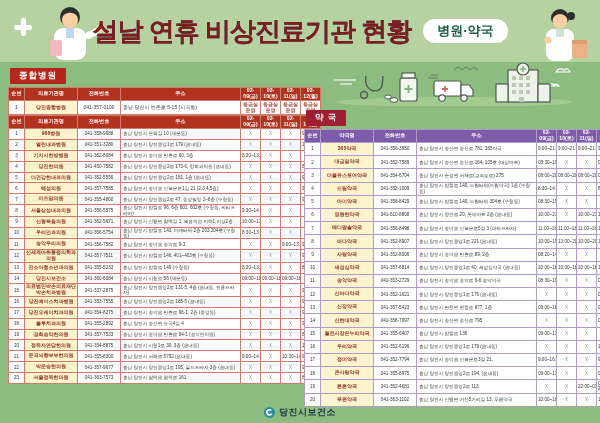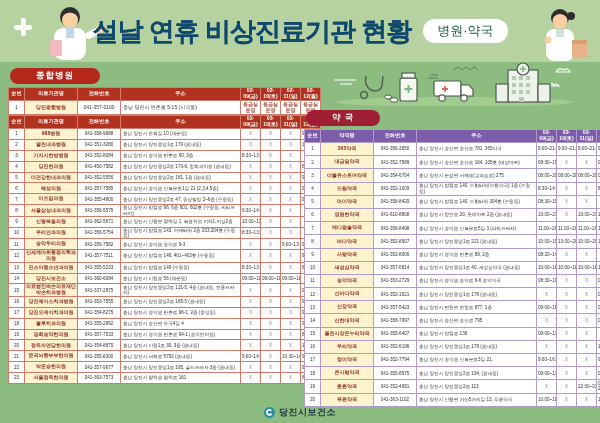--- a/index.html
+++ b/index.html
@@ -5,29 +5,29 @@
   html,body{margin:0;padding:0;}
   body{width:600px;height:423px;overflow:hidden;font-family:"Liberation Sans","DejaVu Sans",sans-serif;}
   .page{position:relative;width:600px;height:423px;background:#8dbc80;}
   
   .band{position:absolute;top:0;left:0;width:600px;height:62px;background:#b6d2a1;}
   .plus-deco{position:absolute;left:14px;top:18px;width:18px;height:18px;}
   .plus-deco:before,.plus-deco:after{content:"";position:absolute;background:#ffffff;border-radius:2px;}
   .plus-deco:before{left:7px;top:0;width:5px;height:18px;}
   .plus-deco:after{left:0;top:7px;width:18px;height:5px;}
   .title-wrap{position:absolute;left:0;top:0;width:600px;height:62px;display:flex;align-items:center;justify-content:center;gap:12px;}
-  .main-title{font-size:26px;font-weight:bold;color:#0c4a6e;letter-spacing:-1px;white-space:nowrap;text-shadow:0 0 0 #27386b;}
-  .badge{background:#ffffff;color:#1d5c44;font-size:13px;font-weight:normal;padding:3px 14px;border-radius:15px;white-space:nowrap;}
+  .main-title{font-size:26px;font-weight:bold;color:#7f1d1d;letter-spacing:-1px;white-space:nowrap;text-shadow:0 0 0 #27386b;}
+  .badge{background:#ffffff;color:#1d5c44;font-size:13px;font-weight:bold;padding:3px 14px;border-radius:15px;white-space:nowrap;}
   .illus-left{position:absolute;left:40px;top:4px;}
   .illus-right{position:absolute;right:6px;top:6px;}
   
   .col{position:absolute;top:62px;width:288px;}
   .col-left{left:8px;}
   .col-right{left:304px;}
-  .pill{display:inline-block;color:#fff;font-weight:bold;font-size:8.5px;padding:2px 26px;border-radius:8px;letter-spacing:1px;}
+  .pill{display:inline-block;color:#fff;font-weight:bold;font-size:8.5px;padding:2px 9px;border-radius:1px;letter-spacing:1px;}
   .pill-red{background:#b4271b;margin:6px 0 3px 2px;}
   .pill-red2{background:#b4271b;margin:7px 0 3px 2px;}
   .pill-maroon{background:#9e1f33;margin:2px 0 3px 2px;}
   
   table{border-collapse:collapse;table-layout:fixed;width:288px;background:#fff;}
   th,td{overflow:hidden;padding:0 1px;text-align:center;vertical-align:middle;line-height:1.15;}
   th{color:#fff;font-weight:bold;}
   .tbl th:nth-child(1){width:13px;}
   .tbl th:nth-child(2){width:50px;}
   .tbl th:nth-child(3){width:40px;}

